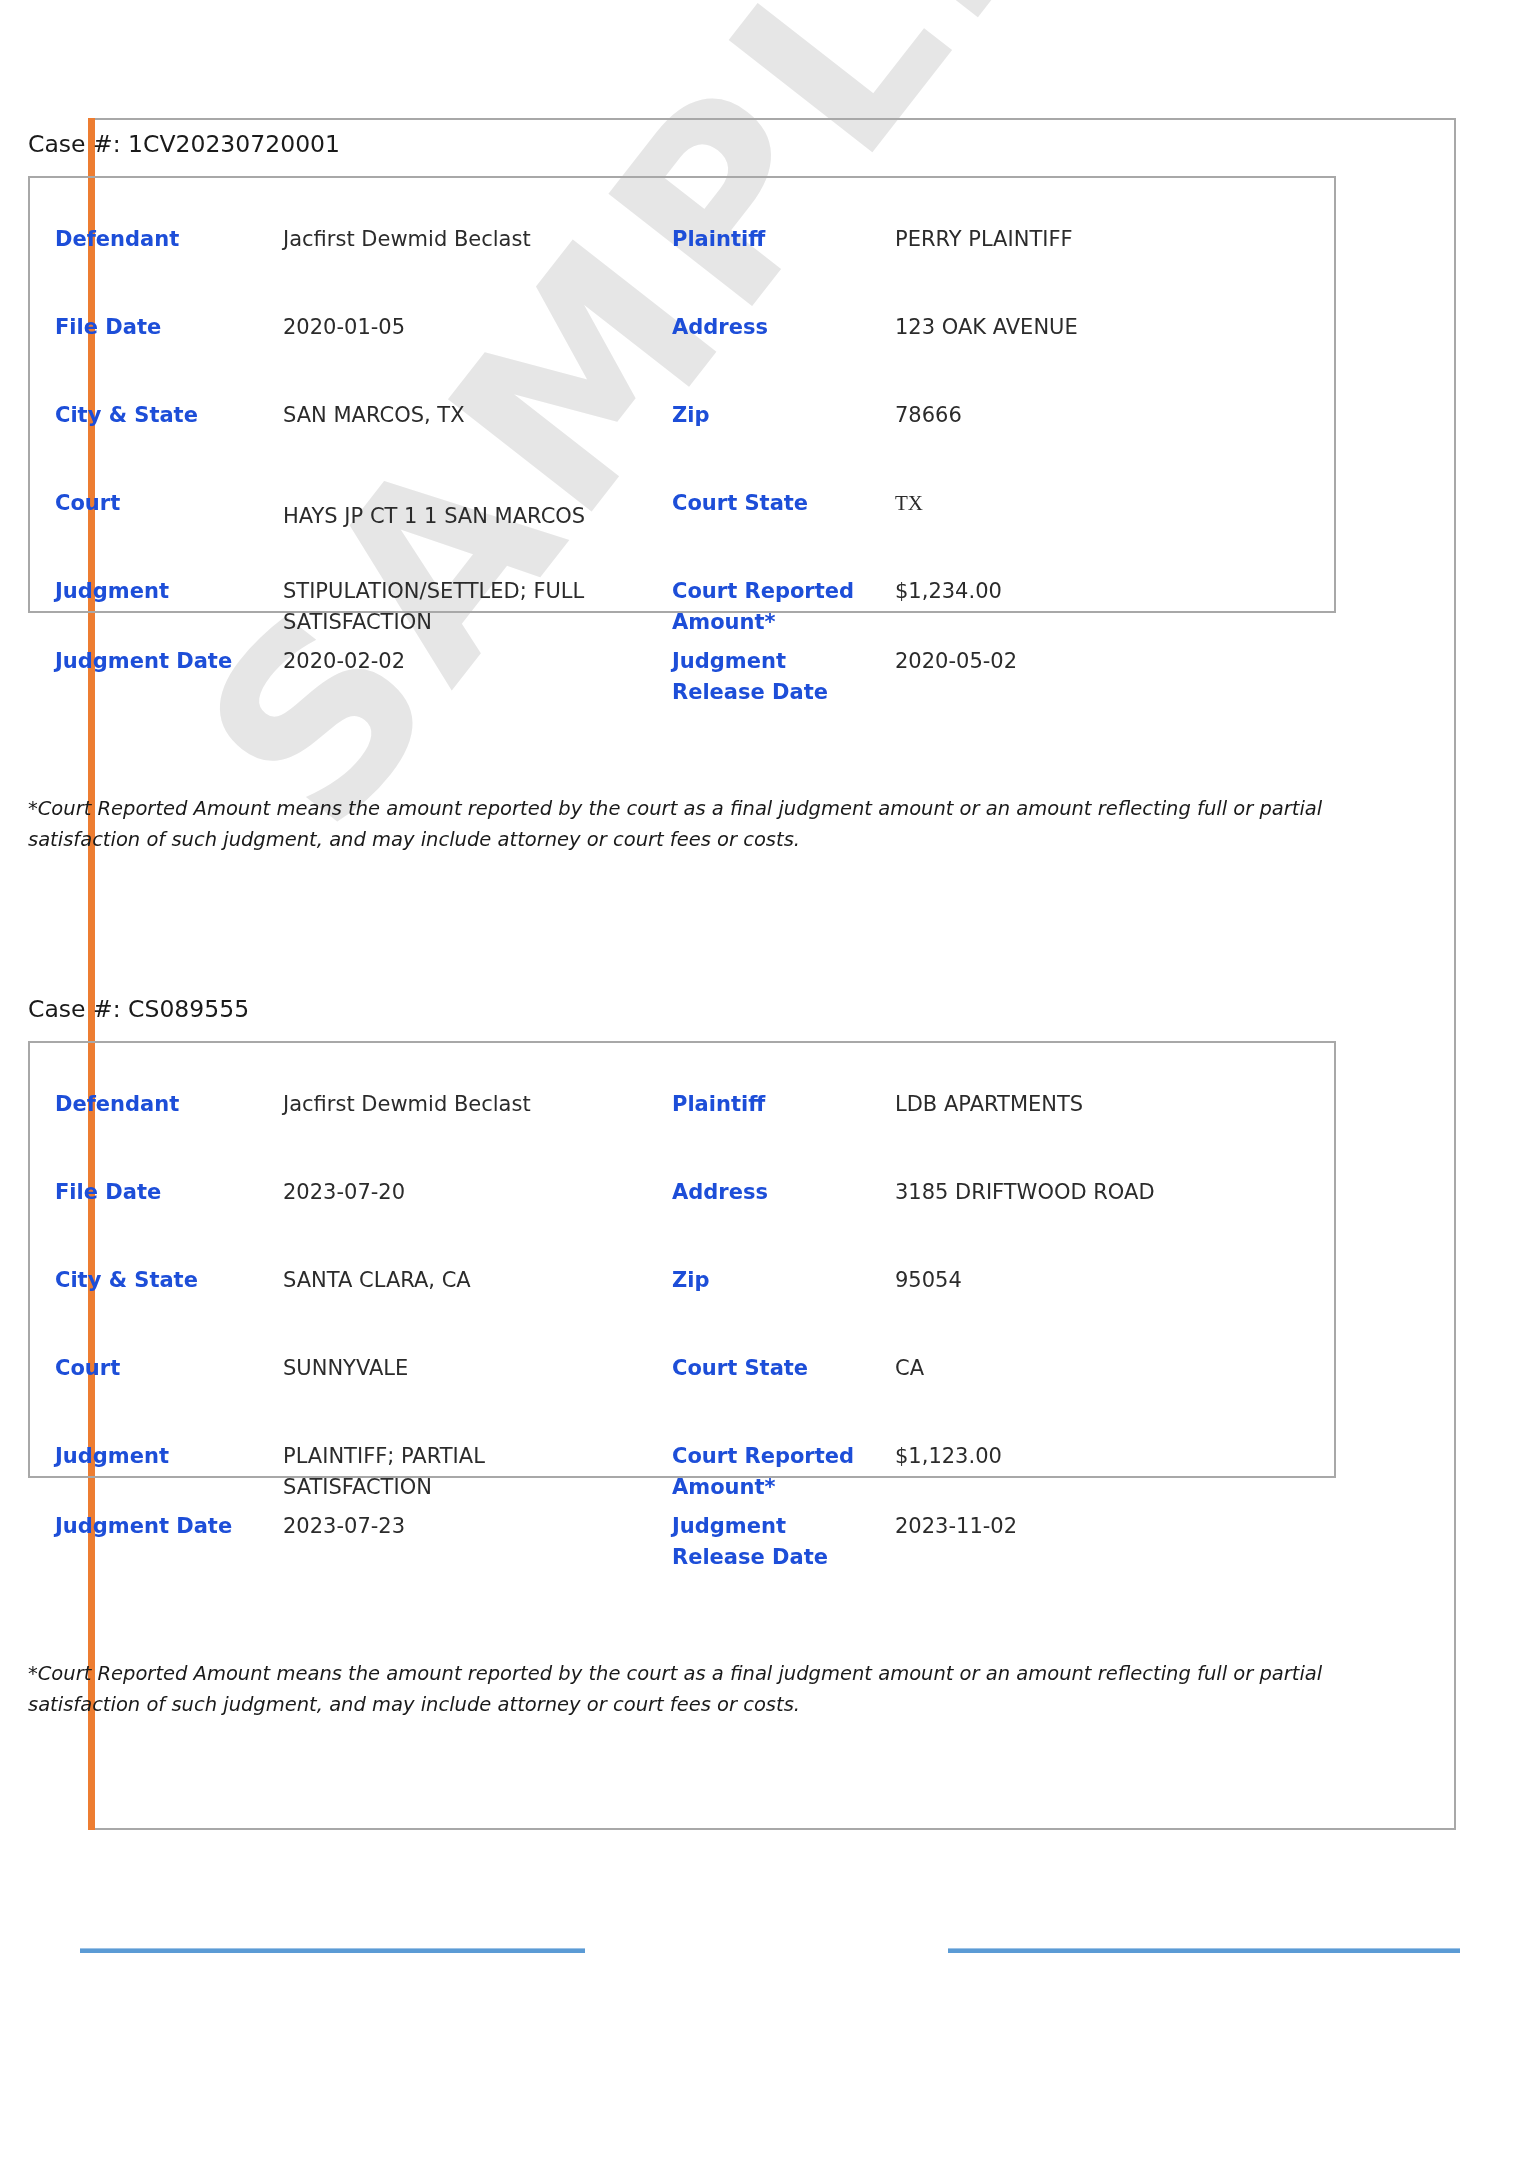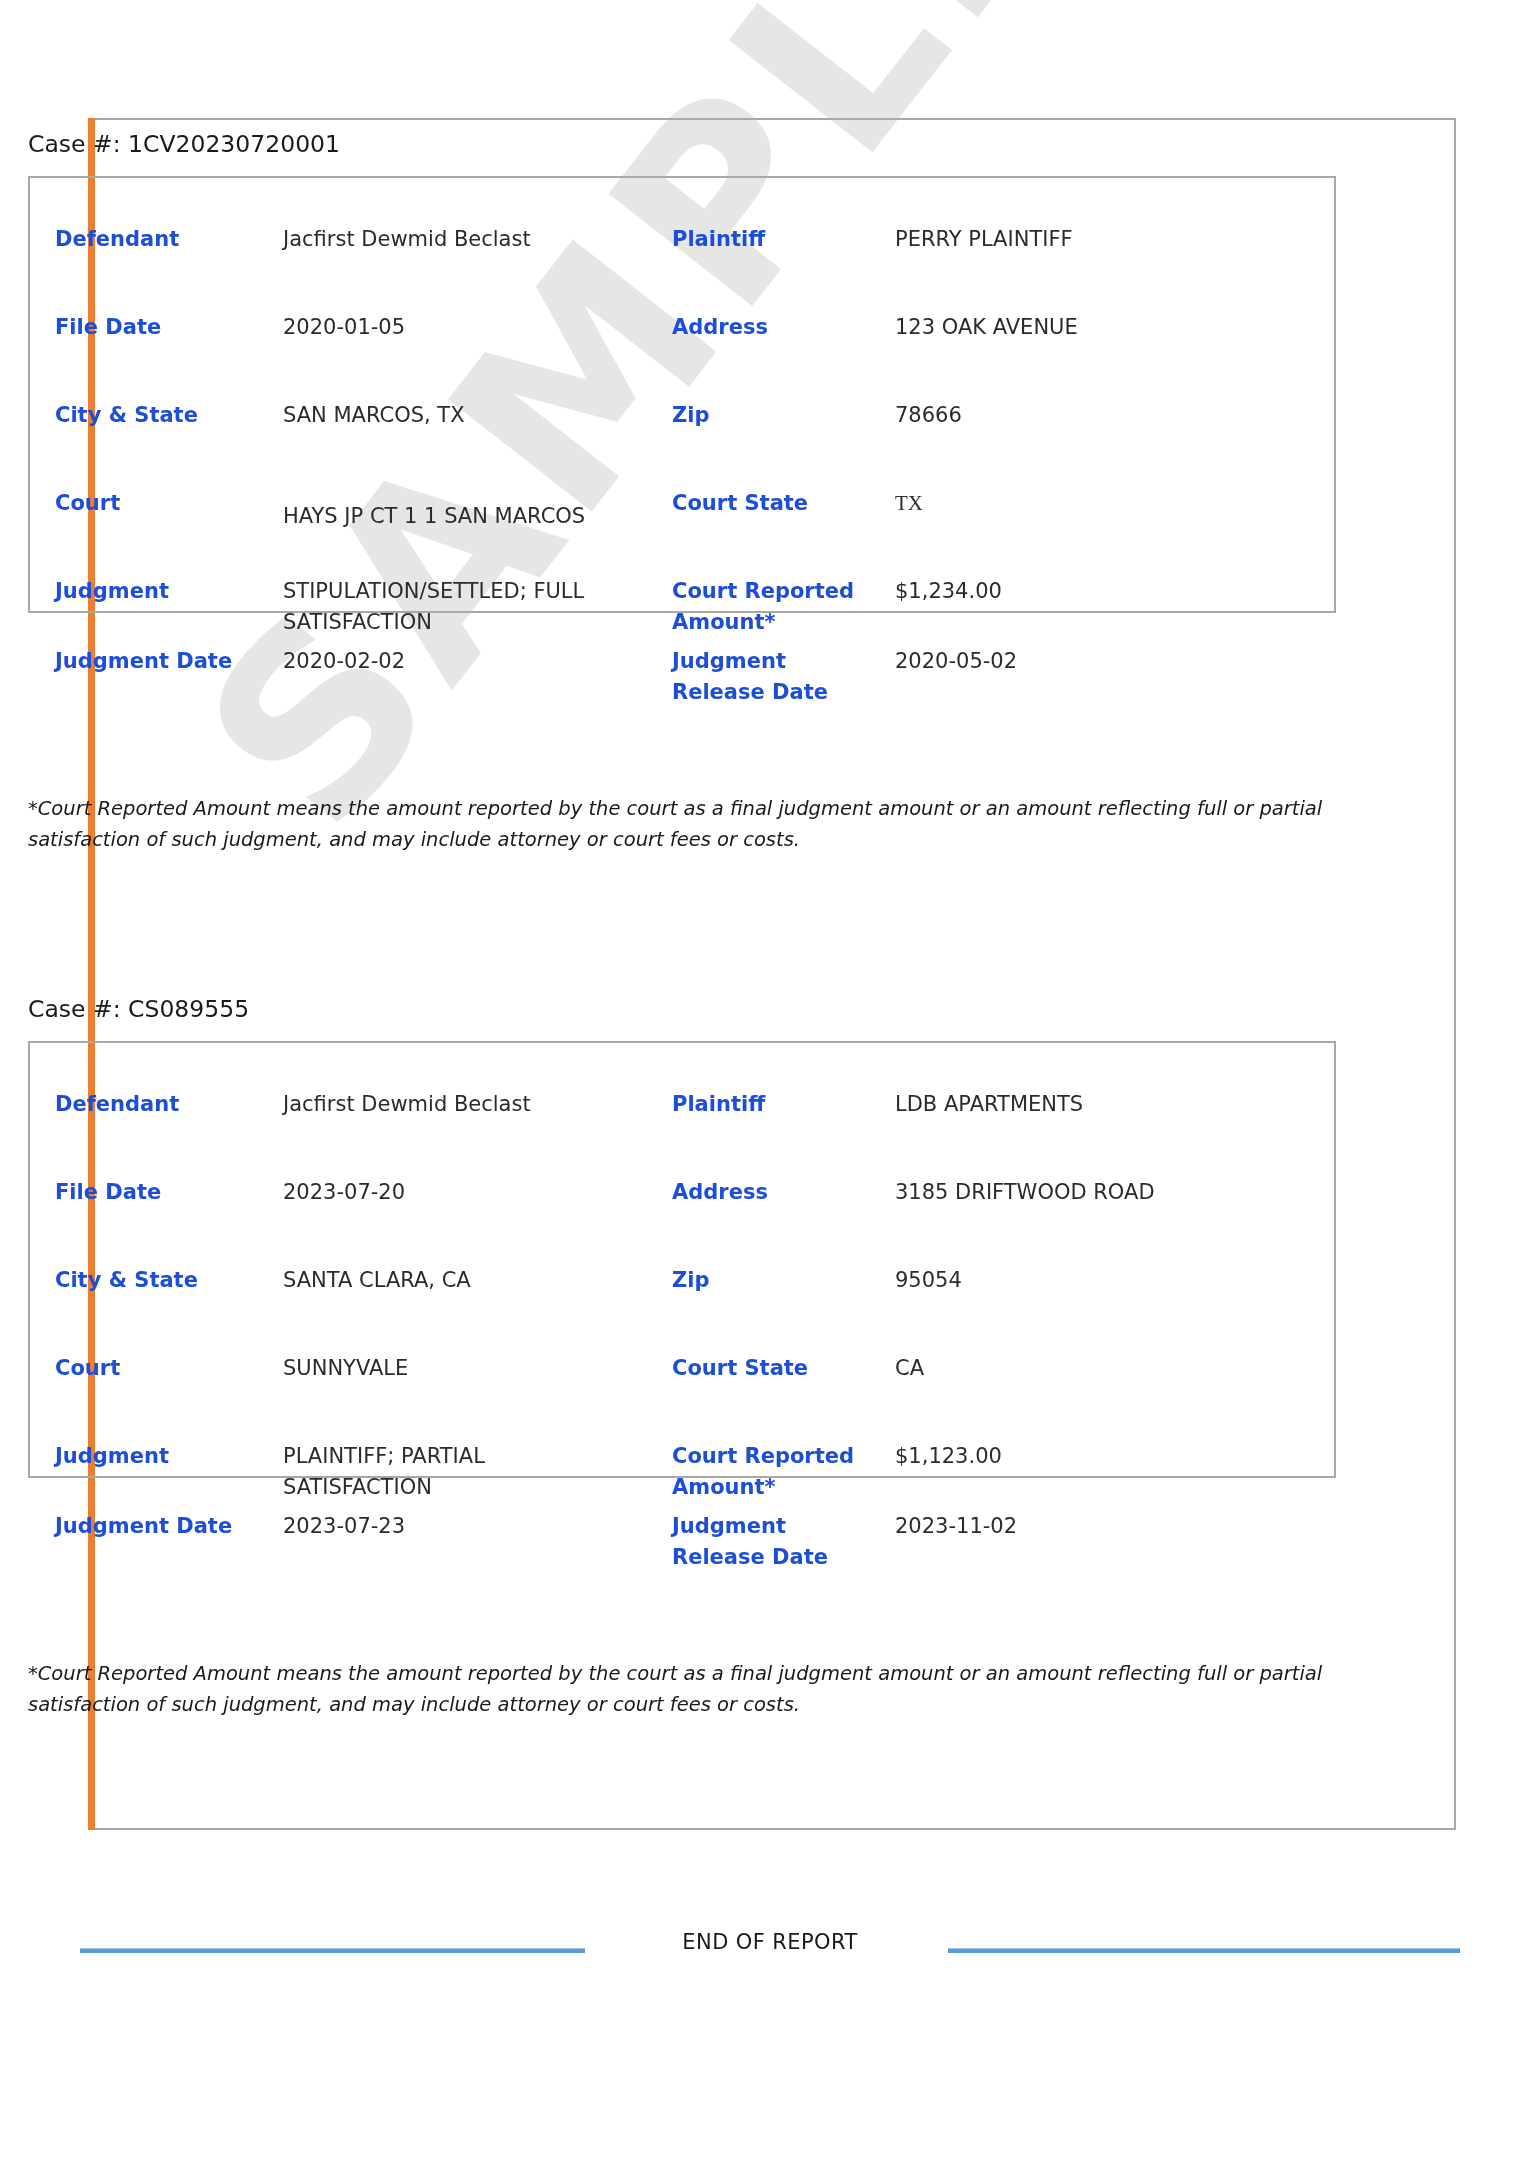--- a/index.html
+++ b/index.html
@@ -262,16 +262,15 @@
       <div class="field value" style="left:865px; top:468px;">2023-11-02</div>
 
     </div>
 
     <div class="footnote" style="top:923px;">*Court Reported Amount means the amount reported by the court as a final judgment amount or an amount reflecting full or partial satisfaction of such judgment, and may include attorney or court fees or costs.</div>
   </div>
 
   <div id="footer">
     <div class="rule left"></div>
     <div class="rule right"></div>
-    <div class="end-text">END OF REPORT</div>
   </div>
 
 </div>
 
 </body></html>

